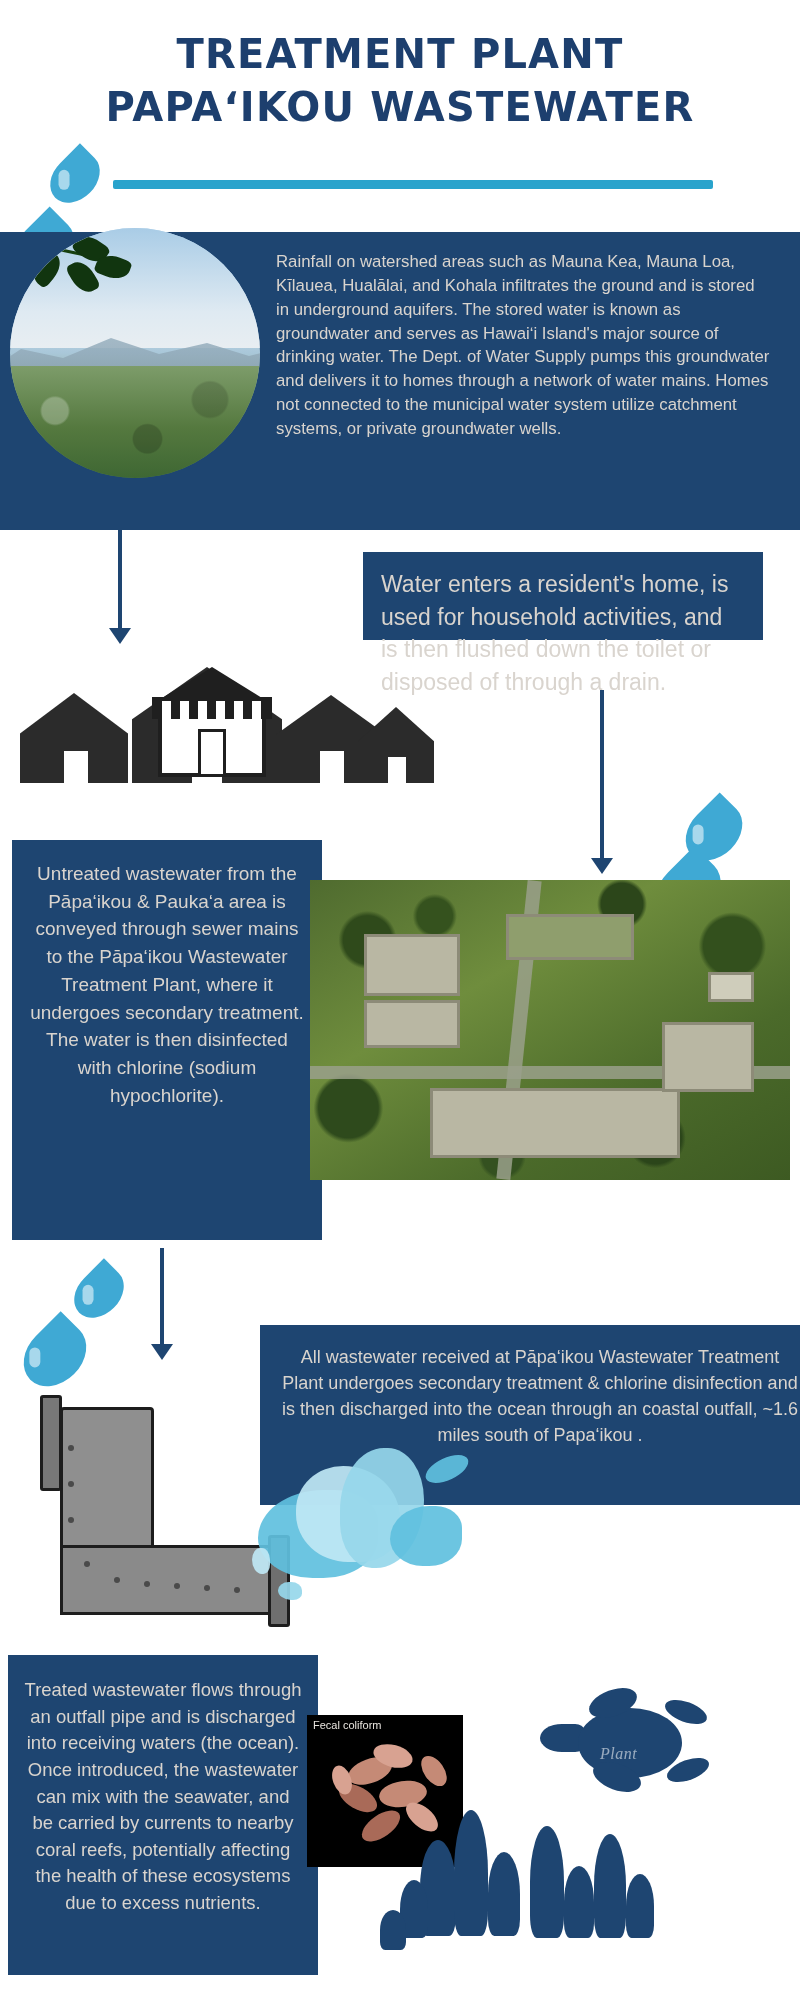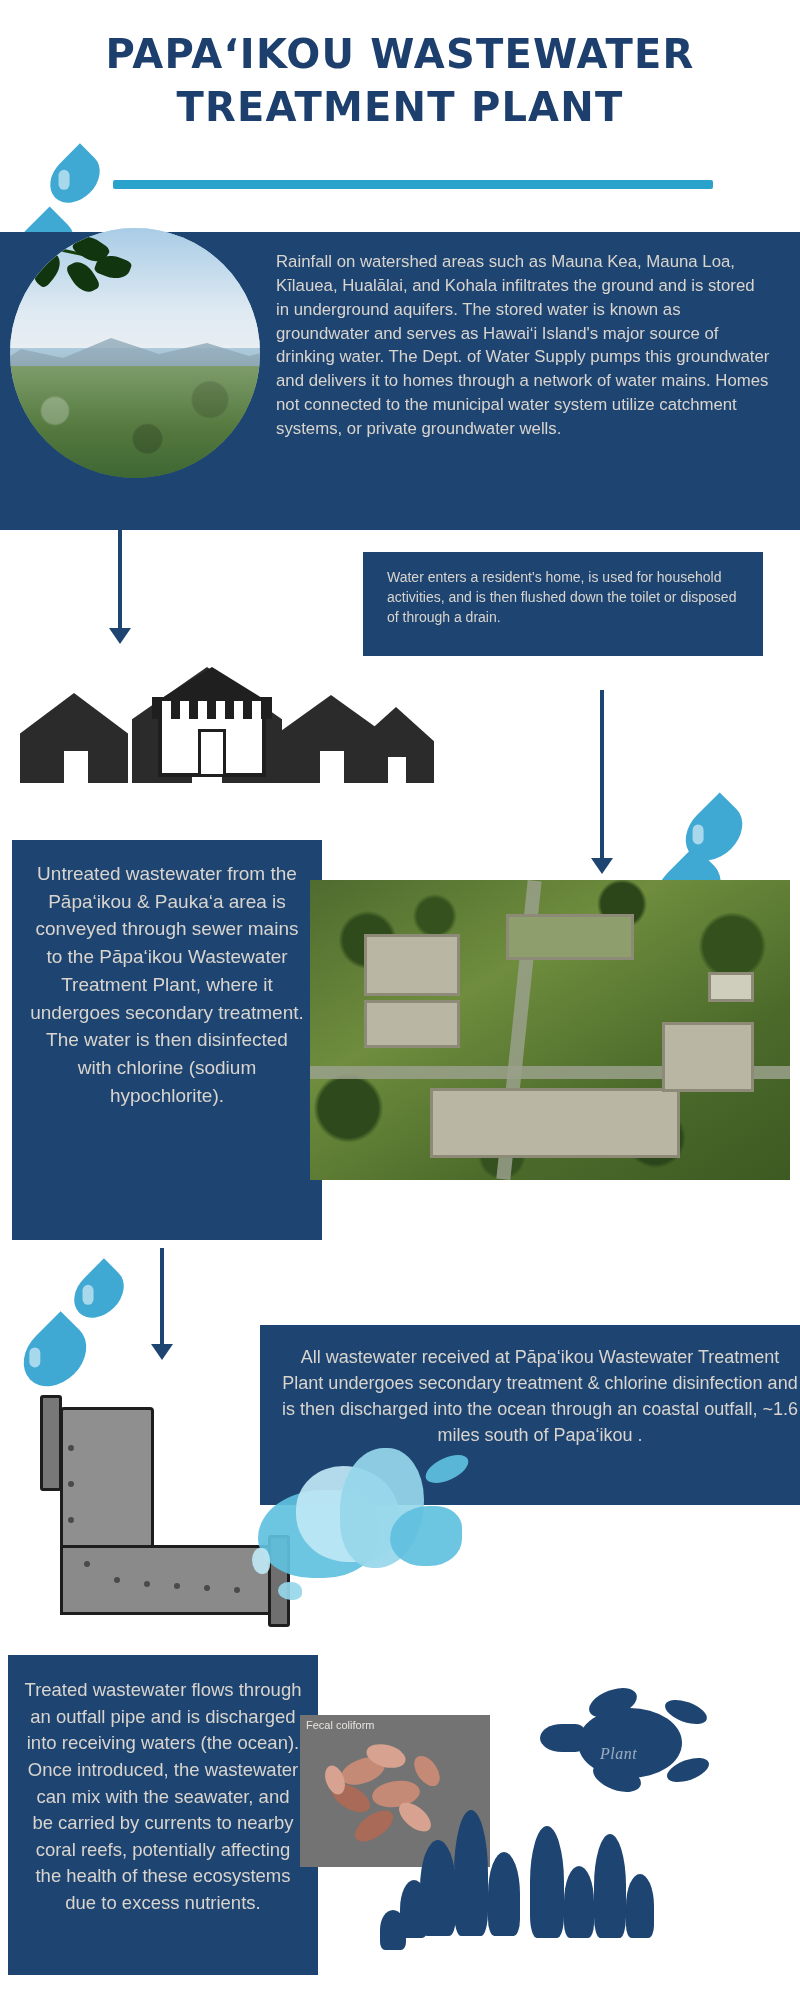--- a/index.html
+++ b/index.html
@@ -65,24 +65,24 @@
   .panel-rain {
     left: 0px; top: 232px; width: 800px; height: 298px;
     padding: 18px 30px 18px 276px;
     text-align: left;
     font-size: 16.8px;
     line-height: 1.42;
   }
 
   
   .panel-home {
-    left: 363px; top: 552px; width: 400px; height: 104px;
-    padding: 16px 18px 10px 24px;
+    left: 363px; top: 552px; width: 400px; height: 88px;
+    padding: 16px 18px 10px 18px;
     text-align: left;
-    font-size: 14px;
+    font-size: 23px;
     line-height: 1.42;
   }
 
   
   .panel-untreated {
     left: 12px; top: 840px; width: 310px; height: 400px;
     padding: 20px 18px;
     text-align: center;
     font-size: 19px;
     line-height: 1.46;
@@ -215,22 +215,22 @@
   
   .turtle { position:absolute; left:540px; top:1690px; width:190px; height:110px; }
   .turtle .shell { position:absolute; left:38px; top:18px; width:104px; height:70px;
     background:#1e4571; border-radius:50%; }
   .turtle .head { position:absolute; left:0px; top:34px; width:44px; height:28px;
     background:#1e4571; border-radius:50% 20% 20% 50%; }
   .turtle .fin { position:absolute; background:#1e4571; border-radius:50%; }
 
   
   .coliform {
-    position:absolute; left:300px; top:1715px; width:190px; height:152px;
-    background:#737373; overflow:hidden;
+    position:absolute; left:307px; top:1715px; width:156px; height:152px;
+    background:#000000; overflow:hidden;
   }
   .coliform .label {
     position:absolute; left:6px; top:4px;
     color:#e8e4de; font-size:11px;
     font-family:"Liberation Sans", sans-serif;
   }
   .coliform .bug { position:absolute; background:#c58a76; border-radius:50%; }
   .coliform .bug.l { background:#d8a291; }
   .coliform .bug.d { background:#a96a58; }
 
@@ -244,22 +244,22 @@
     position:absolute; right:12px; bottom:6px;
     color:rgba(255,255,255,.45); font-size:12px;
   }
 </style>
 </head>
 <body>
 
 <div class="canvas">
 
   <div class="title">
+    <span class="title-line">TREATMENT PLANT</span>
     <span class="title-line">PAPAʻIKOU WASTEWATER</span>
-    <span class="title-line">TREATMENT PLANT</span>
   </div>
 
   <div class="rule"></div>
   <div class="drop d1"></div>
   <div class="drop d2"></div>
 
   <div class="panel panel-rain">
     <span>Rainfall on watershed areas such as Mauna Kea, Mauna Loa, Kīlauea, Hualālai, and Kohala infiltrates the ground and is stored in underground aquifers. The stored water is known as groundwater and serves as Hawaiʻi Island's major source of drinking water. The Dept. of Water Supply pumps this groundwater and delivers it to homes through a network of water mains. Homes not connected to the municipal water system utilize catchment systems, or private groundwater wells.</span>
   </div>
 

